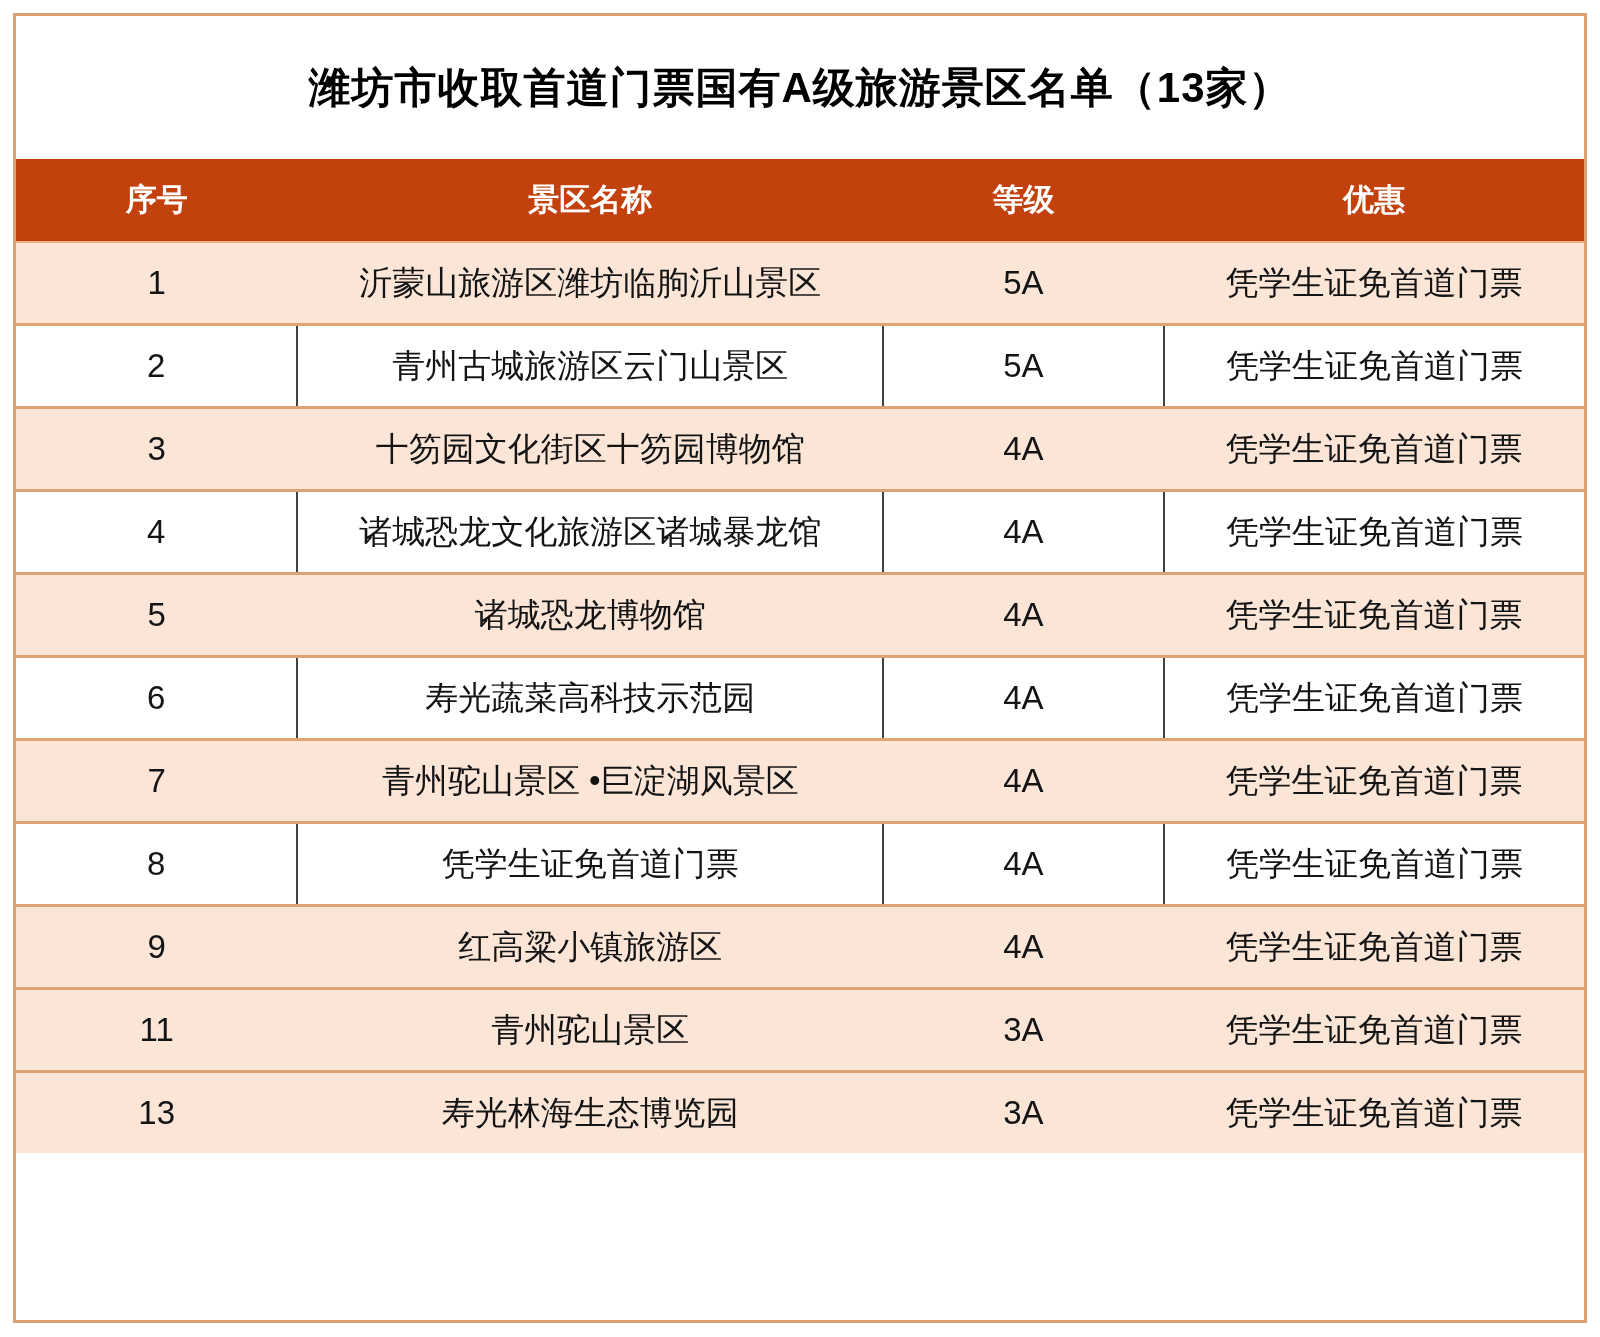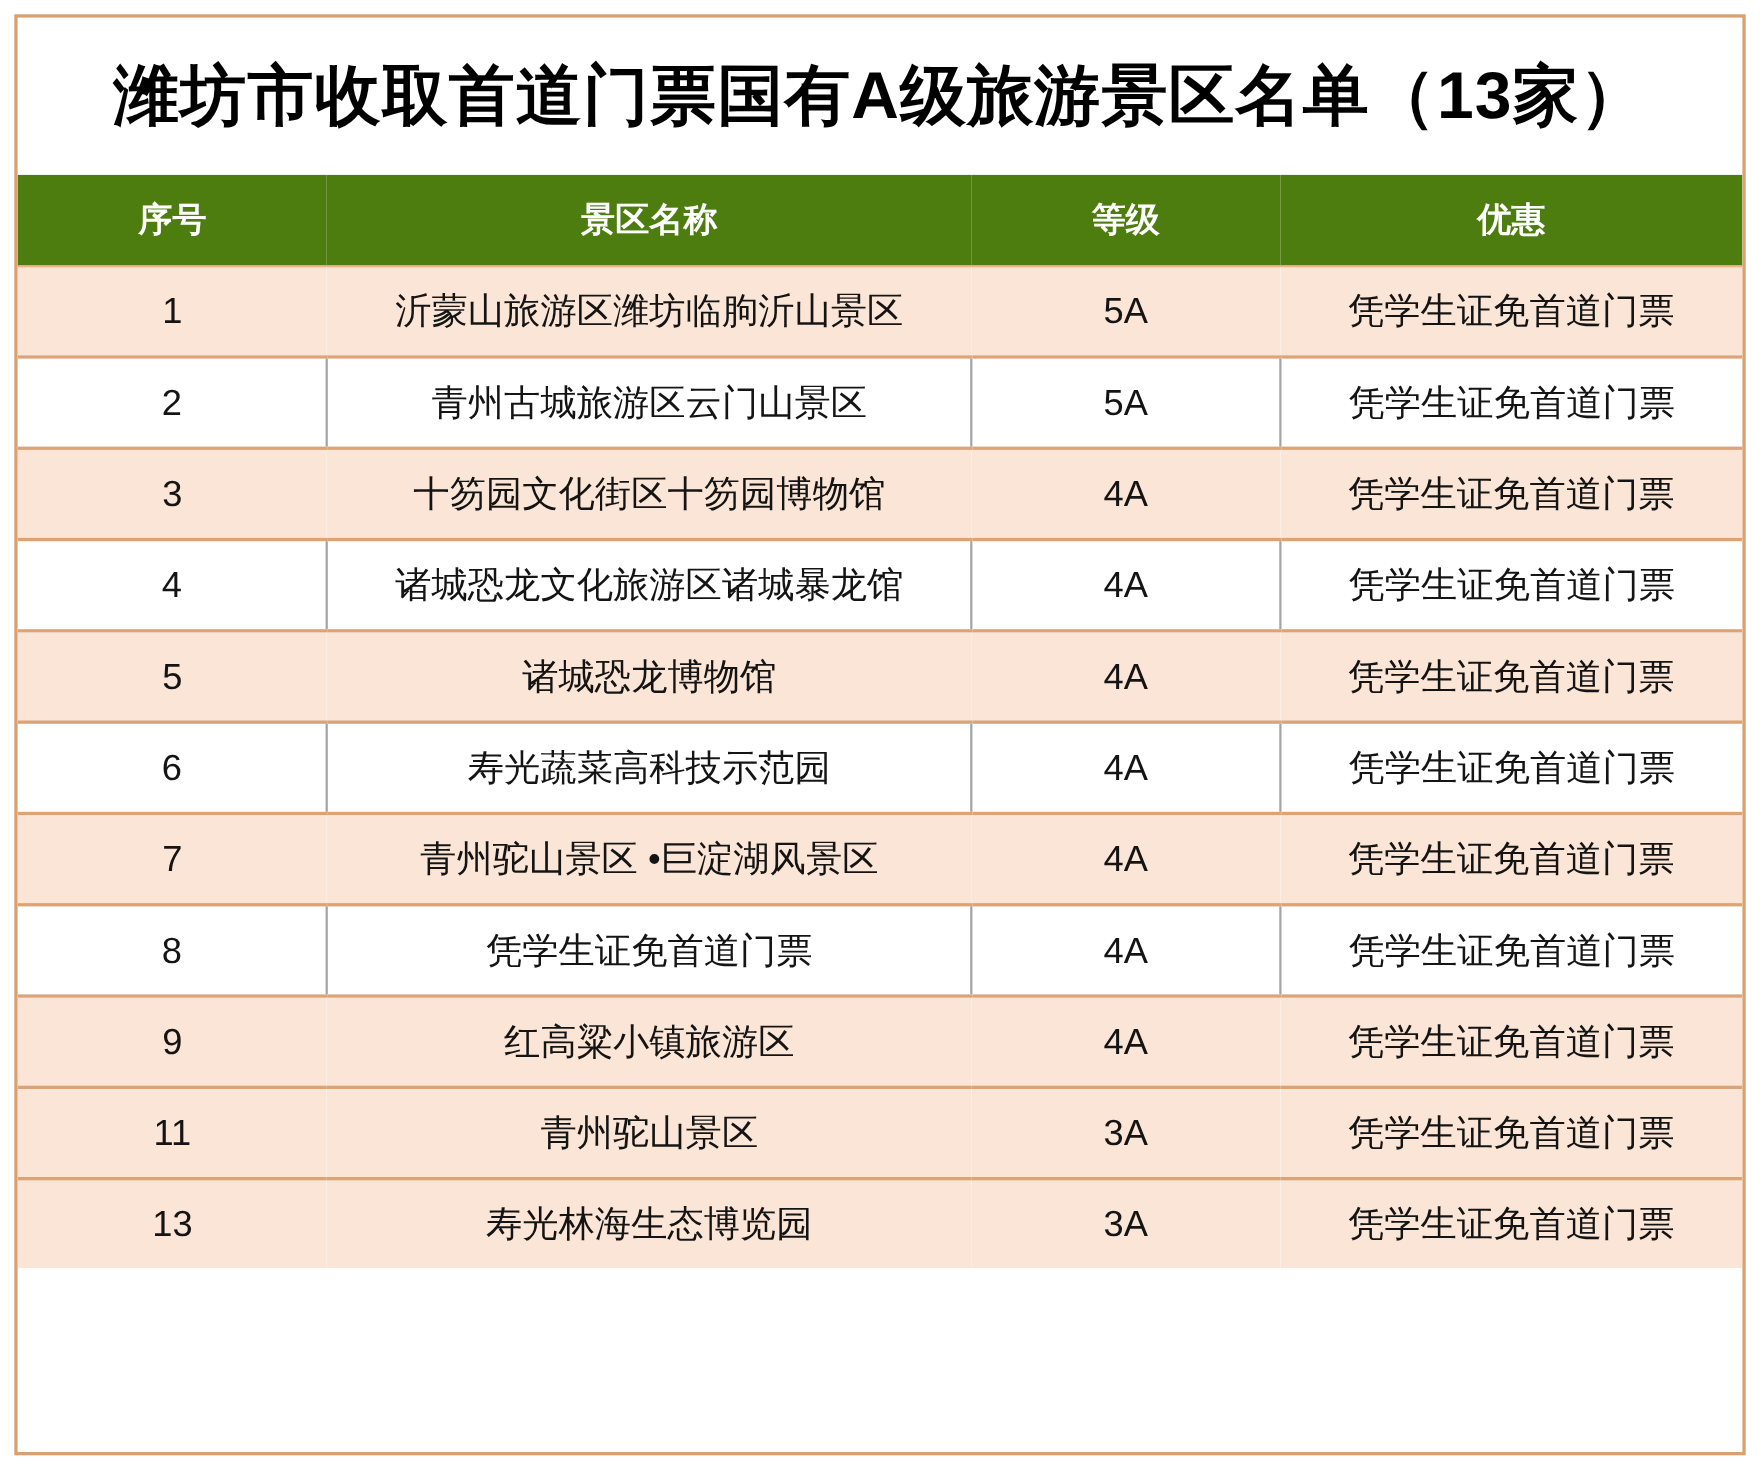--- a/index.html
+++ b/index.html
@@ -19,34 +19,34 @@
     box-sizing: border-box;
     border: 3px solid #d9a172;
     background: #ffffff;
     overflow: hidden;
   }
   .title {
     height: 143px;
     display: flex;
     align-items: center;
     justify-content: center;
-    font-size: 60px;
+    font-size: 42px;
     font-weight: bold;
     color: #000000;
     letter-spacing: 1px;
     white-space: nowrap;
   }
   table.scenic {
     width: 100%;
     border-collapse: collapse;
     table-layout: fixed;
   }
   table.scenic thead th {
     height: 82px;
-    background: #4d7c0f;
+    background: #c2410c;
     color: #ffffff;
     font-size: 31px;
     font-weight: bold;
     text-align: center;
     vertical-align: middle;
     padding: 0;
   }
   table.scenic tbody td {
     height: 80px;
     font-size: 33px;
@@ -57,21 +57,21 @@
     padding: 0 6px;
     border-top: 3px solid #dca377;
     white-space: nowrap;
     overflow: hidden;
   }
   table.scenic tbody tr:first-child td {
     border-top: 2px solid #f4b183;
   }
   tr.peach td { background: #fbe5d6; }
   tr.white td { background: #ffffff; }
-  tr.white td + td { border-left: 2px solid #a3a3a3; }
+  tr.white td + td { border-left: 2px solid #404040; }
 </style>
 </head>
 <body>
 
 <div class="frame">
   <div class="title">潍坊市收取首道门票国有A级旅游景区名单（13家）</div>
   <table class="scenic">
     <colgroup>
       <col style="width:17.95%">
       <col style="width:37.35%">

